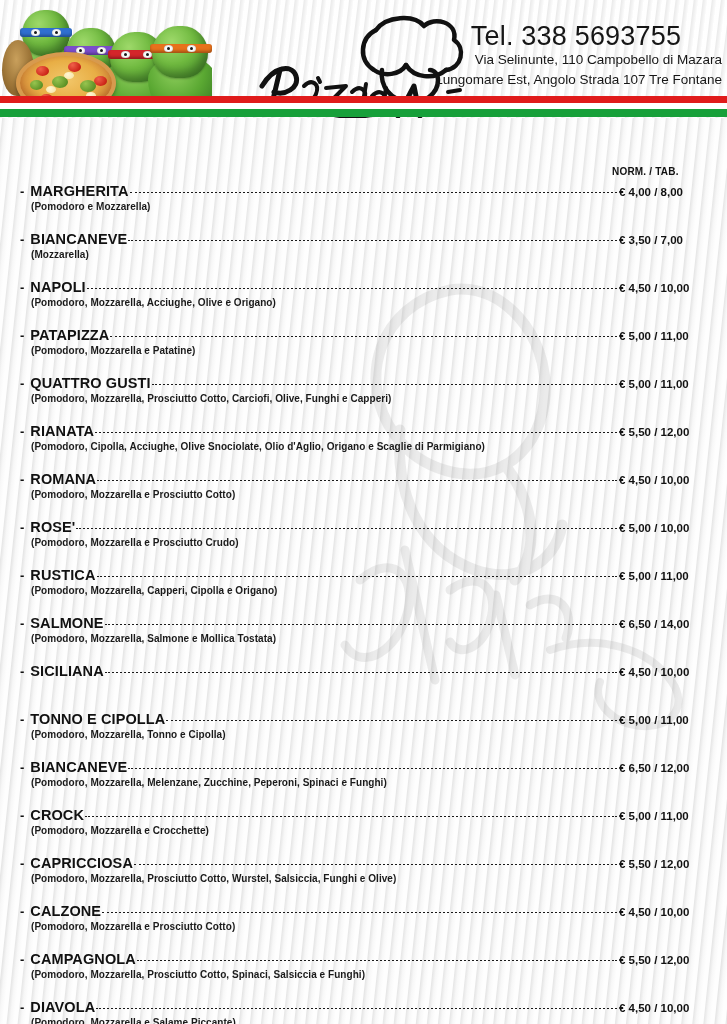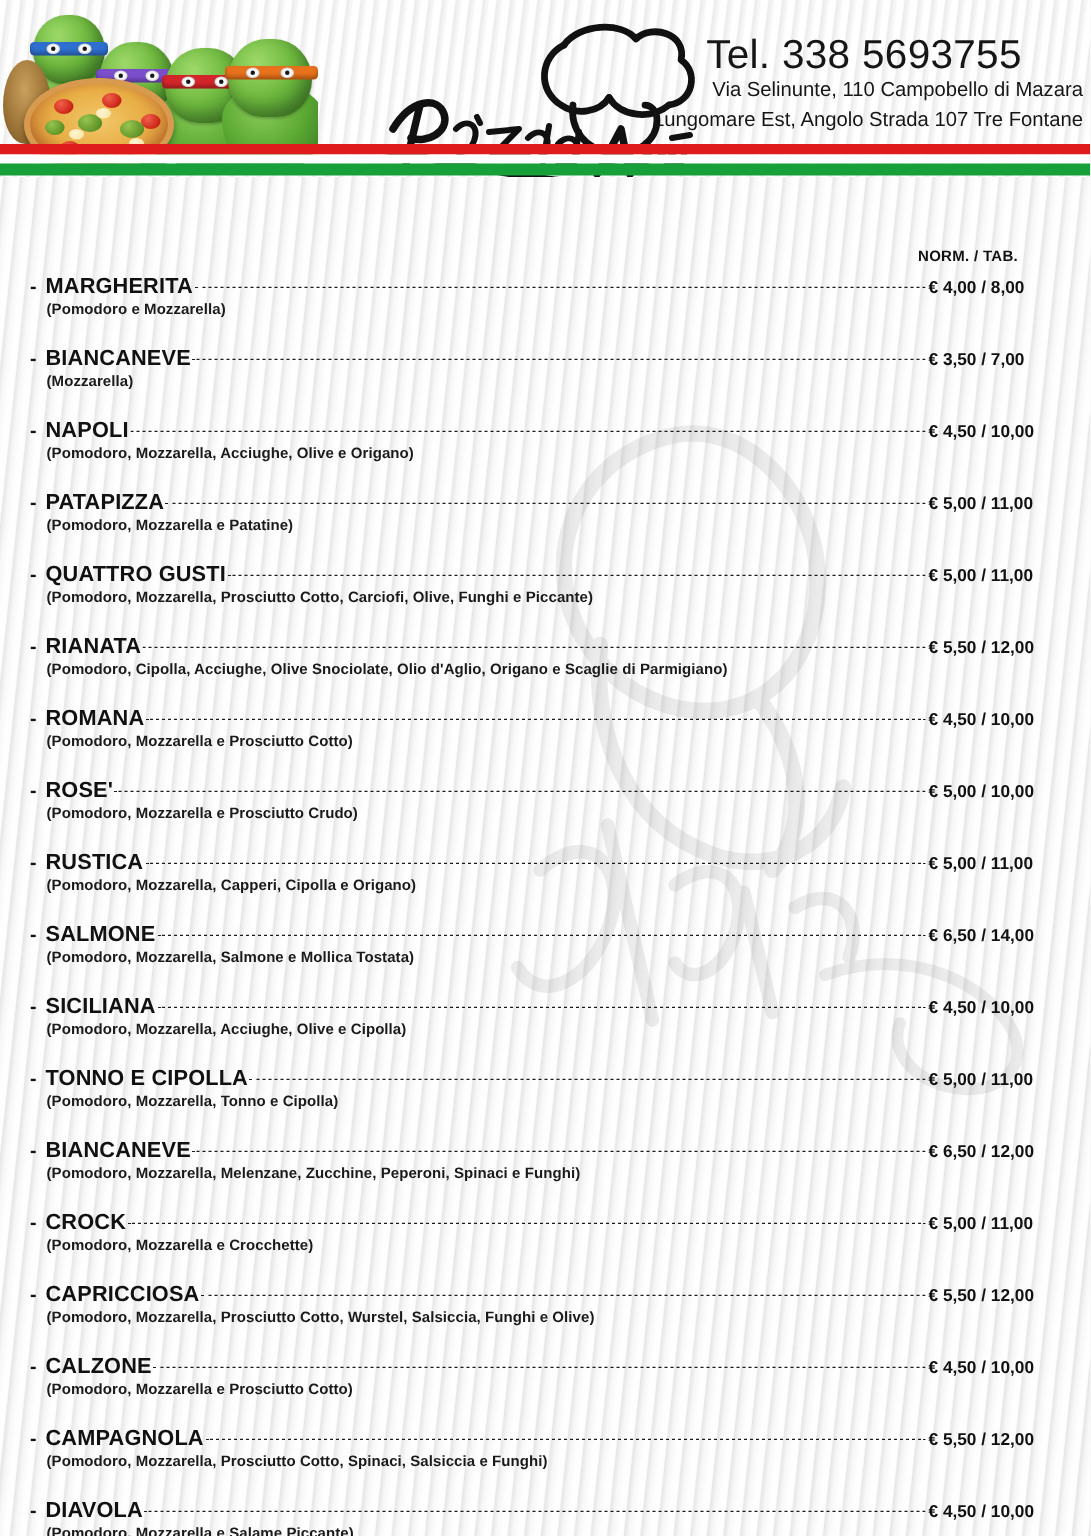--- a/index.html
+++ b/index.html
@@ -402,21 +402,21 @@
           </div>
           <div class="desc">(Pomodoro, Mozzarella e Patatine)</div>
         </div>
         <div class="item">
           <div class="line1">
             <span class="dash">-</span>
             <span class="name">QUATTRO GUSTI</span>
             <span class="leader"></span>
             <span class="price">€ 5,00 / 11,00</span>
           </div>
-          <div class="desc">(Pomodoro, Mozzarella, Prosciutto Cotto, Carciofi, Olive, Funghi e Piccante)</div>
+          <div class="desc">(Pomodoro, Mozzarella, Prosciutto Cotto, Carciofi, Olive, Funghi e Capperi)</div>
         </div>
         <div class="item">
           <div class="line1">
             <span class="dash">-</span>
             <span class="name">RIANATA</span>
             <span class="leader"></span>
             <span class="price">€ 5,50 / 12,00</span>
           </div>
           <div class="desc">(Pomodoro, Cipolla, Acciughe, Olive Snociolate, Olio d'Aglio, Origano e Scaglie di Parmigiano)</div>
         </div>
@@ -456,21 +456,20 @@
           </div>
           <div class="desc">(Pomodoro, Mozzarella, Salmone e Mollica Tostata)</div>
         </div>
         <div class="item">
           <div class="line1">
             <span class="dash">-</span>
             <span class="name">SICILIANA</span>
             <span class="leader"></span>
             <span class="price">€ 4,50 / 10,00</span>
           </div>
-          <div class="desc">(Pomodoro, Mozzarella, Acciughe, Olive e Cipolla)</div>
         </div>
         <div class="item">
           <div class="line1">
             <span class="dash">-</span>
             <span class="name">TONNO E CIPOLLA</span>
             <span class="leader"></span>
             <span class="price">€ 5,00 / 11,00</span>
           </div>
           <div class="desc">(Pomodoro, Mozzarella, Tonno e Cipolla)</div>
         </div>

